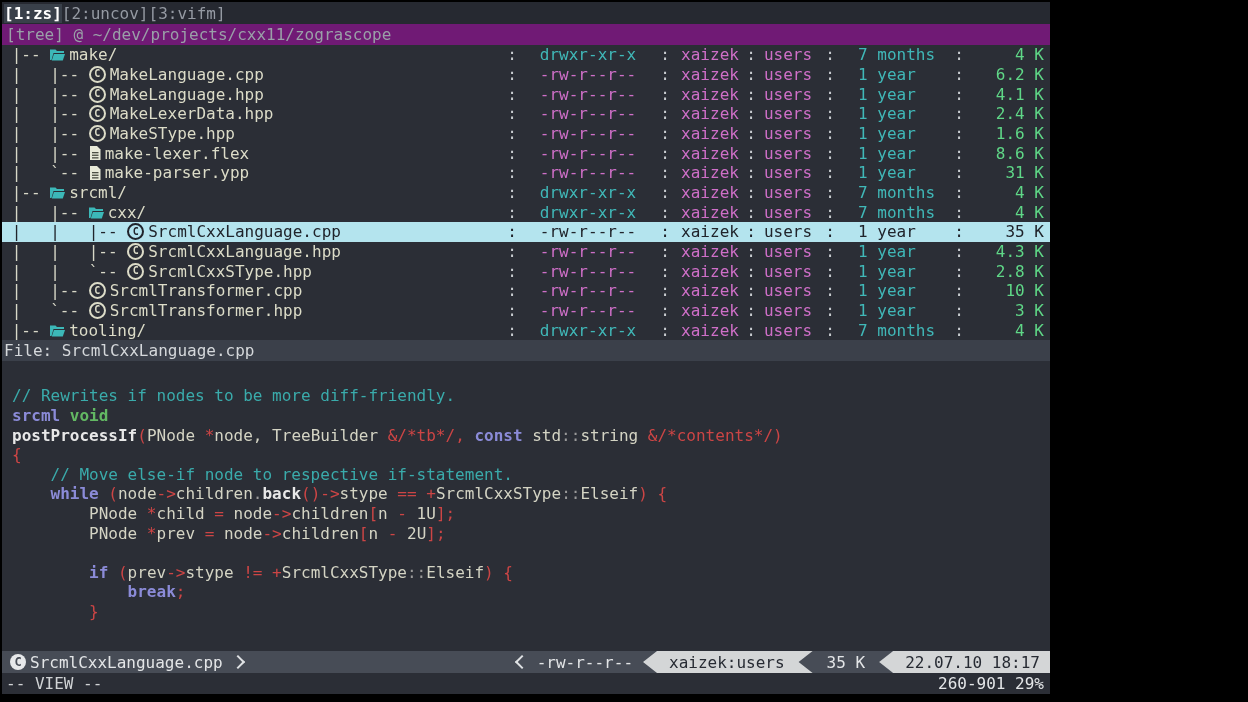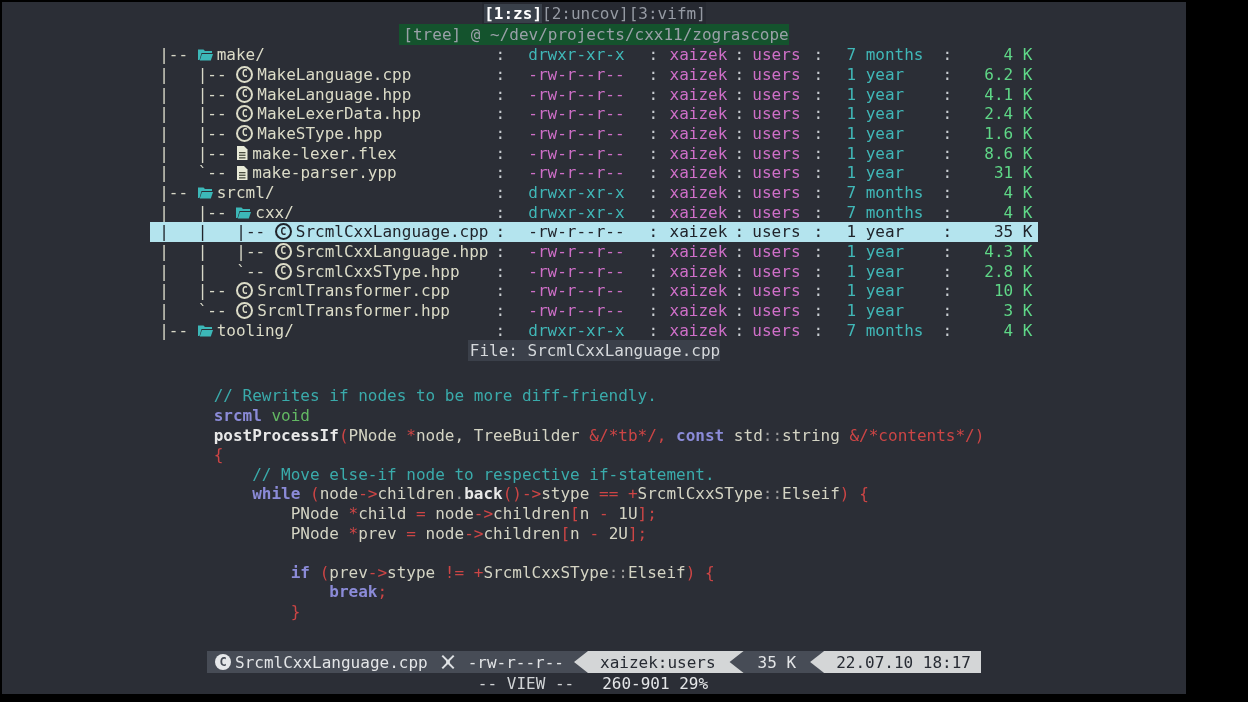--- a/index.html
+++ b/index.html
@@ -2,30 +2,30 @@
 <html><head>
 <meta charset="utf-8">
 <style>
   html,body { margin:0; padding:0; }
   body {
     width:1248px; height:702px; background:#000;
     font-family:"DejaVu Sans Mono","Liberation Mono",monospace;
     overflow:hidden; position:relative;
   }
   .terminal {
-    position:absolute; left:2px; top:2px; width:1184px; height:692px;
+    position:absolute; left:2px; top:2px; width:1048px; height:692px;
     background:#2b2e36; color:#d8d8c8; font-size:16px;
-    display:flex; flex-direction:column;align-items:center;
+    display:flex; flex-direction:column;
   }
   
   .tabline { height:22px; background:#262931; display:flex; align-items:center; padding-left:2px; flex:none; white-space:pre; }
   .tab { color:#959aa3; }
   .tab.active { color:#ffffff; font-weight:bold; background:#39404a; }
   
-  .pathline { height:21px; background:#14532d; color:#9aa0a8; display:flex; align-items:center; padding-left:4px; flex:none; white-space:pre; }
+  .pathline { height:21px; background:#701a75; color:#9aa0a8; display:flex; align-items:center; padding-left:4px; flex:none; white-space:pre; }
   
   .filelist { flex:none; }
   .file-row { height:19.66px; display:flex; align-items:center; white-space:pre; }
   .file-row.selected { background:#b4e4ee; }
   .file-row.selected, .file-row.selected span { color:#20242b !important; }
   .tree-prefix { color:#d8d8c8; }
   .file-name { color:#dcdcc8; }
   .meta { margin-left:auto; display:flex; align-items:center; padding-right:6px; }
   .m-sep  { width:24px; text-align:center; color:#c8ccd0; }
   .m-sep2 { width:18px; text-align:center; color:#c8ccd0; }
@@ -47,21 +47,21 @@
     display:inline-flex; align-items:center; justify-content:center;
   }
   .file-row.selected .icon-c { border-color:#20242b; }
   
   .previewbar { height:21px; background:#3b404a; color:#d5d8db; display:flex; align-items:center; padding-left:2px; flex:none; white-space:pre; }
   
   .preview { flex:1; padding:6px 0 1px 10px; overflow:hidden; }
   .code-line { height:19.6px; white-space:pre; }
   .cm { color:#3aabab; }
   .kw { color:#8b8bd8; font-weight:bold; }
-  .ty { color:#63b863; }
+  .ty { color:#63b863;font-weight:bold; }
   .fn { color:#e8e8e8; font-weight:bold; }
   .pu { color:#cc4545; }
   .gy { color:#9a9a9a; }
   .tx { color:#d4d4c4; }
   
   .statusline { height:22px; background:#474c56; display:flex; align-items:center; flex:none; color:#e3e5e7; white-space:pre; }
   .sl-left { display:flex; align-items:center; padding-left:8px; }
   .icon-c-filled {
     width:16px; height:16px; border-radius:50%; background:#e6e8ea; color:#474c56;
     font-size:12px; font-weight:bold; display:inline-flex; align-items:center; justify-content:center; margin-right:4px;

